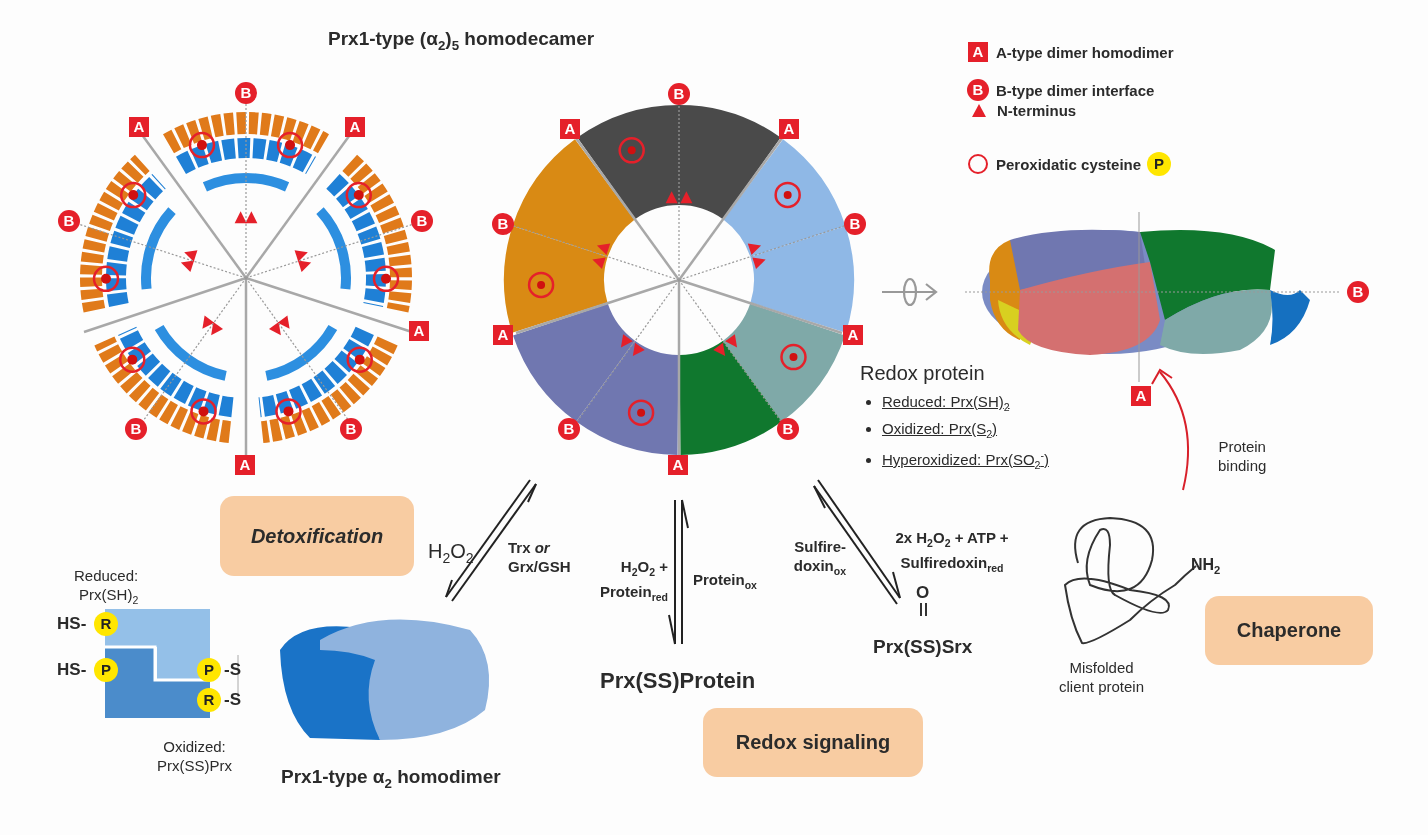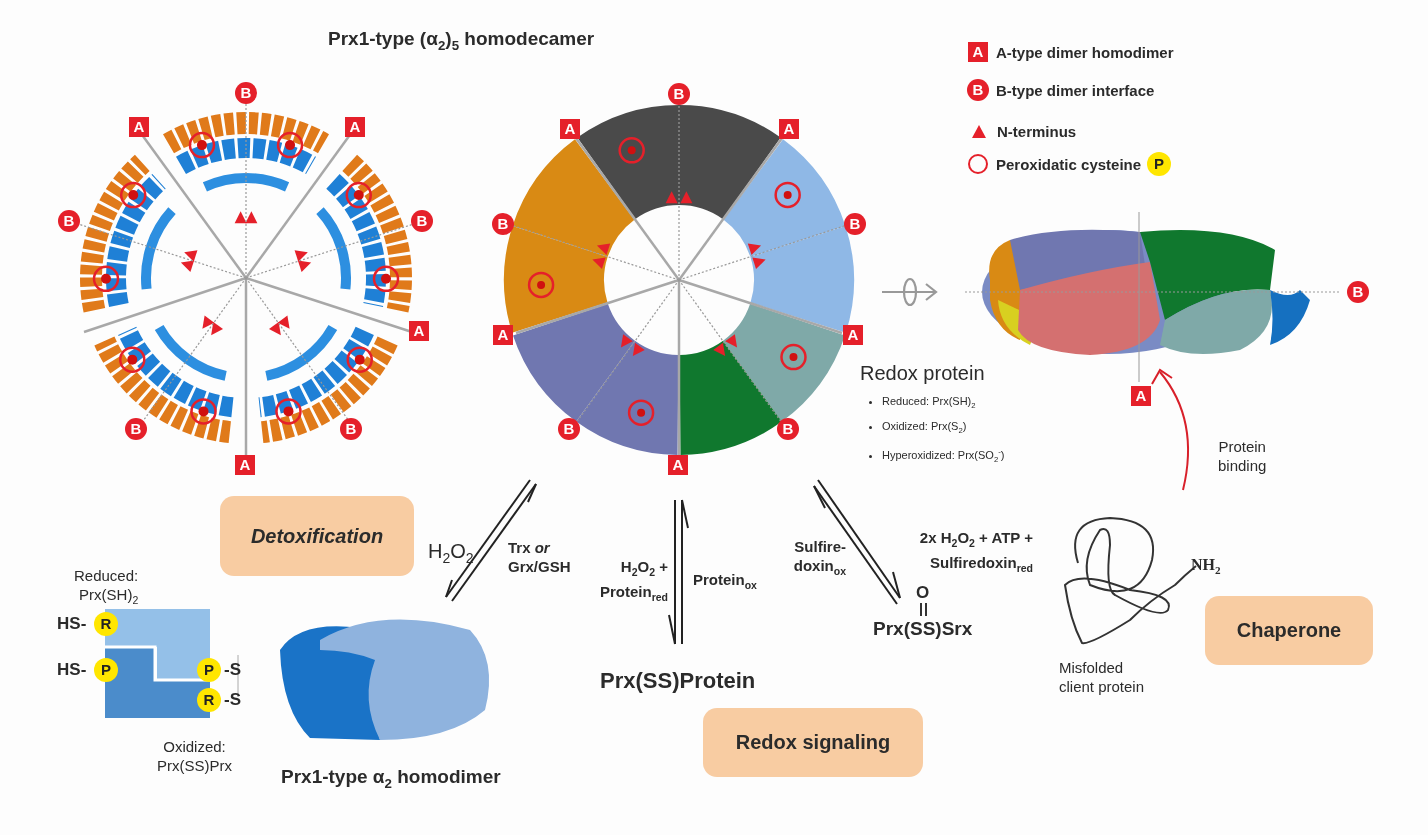--- a/index.html
+++ b/index.html
@@ -13,37 +13,37 @@
   .icon-tri{display:inline-block;width:0;height:0;border-left:7px solid transparent;border-right:7px solid transparent;border-bottom:13px solid #e5202a;margin:0 3px;}
   .icon-ring{display:inline-block;width:16px;height:16px;border:2.5px solid #e5202a;border-radius:50%;}
   .icon-P{display:inline-block;width:24px;height:24px;border-radius:50%;background:#ffe600;color:#222;font-weight:bold;font-size:15px;text-align:center;line-height:24px;}
   .pill{position:absolute;background:#f8cca2;border-radius:14px;display:flex;align-items:center;justify-content:center;font-weight:bold;font-size:20px;color:#2b2b2b;}
   .rx{position:absolute;font-size:15px;font-weight:bold;line-height:19px;}
   .plain{font-weight:normal;}
   sub{font-size:0.7em;}
   sup{font-size:0.7em;}
   .redox{position:absolute;left:860px;top:362px;}
   .redox-title{font-size:20px;}
-  .redox ul{margin:6px 0 0 0;padding-left:22px;font-size:11px;line-height:21px;}
+  .redox ul{margin:6px 0 0 0;padding-left:22px;font-size:15px;line-height:21px;text-decoration:underline;}
 </style>
 </head>
 <body>
 
 <div class="abs title" style="left:328px;top:28px;"><span>Prx1-type (α</span><sub>2</sub><span>)</span><sub>5</sub><span> homodecamer</span></div>
 
 <div>
   <div class="legend-row" style="left:968px;top:42px;">
     <span class="icon-A">A</span>
     <span style="margin-left:8px">A-type dimer homodimer</span>
   </div>
   <div class="legend-row" style="left:967px;top:79px;">
     <span class="icon-B">B</span>
     <span style="margin-left:7px">B-type dimer interface</span>
   </div>
-  <div class="legend-row" style="left:969px;top:123px;">
+  <div class="legend-row" style="left:969px;top:102px;">
     <span class="icon-tri"></span>
     <span style="margin-left:8px">N-terminus</span>
   </div>
   <div class="legend-row" style="left:968px;top:152px;">
     <span class="icon-ring"></span>
     <span style="margin-left:8px">Peroxidatic cysteine</span>
     <span class="icon-P" style="margin-left:6px">P</span>
   </div>
 </div>
 
@@ -301,35 +301,35 @@
 <div class="pill" style="left:703px;top:708px;width:220px;height:69px;">Redox signaling</div>
 <div class="pill" style="left:1205px;top:596px;width:168px;height:69px;">Chaperone</div>
 
 <div class="rx plain" style="left:428px;top:522px;font-size:20px;margin-top:20px;"><span>H</span><sub>2</sub><span>O</span><sub>2</sub></div>
 <div class="rx" style="left:508px;top:538px;"><span>Trx </span><i>or</i><br><span>Grx/GSH</span></div>
 
 <div class="rx" style="left:600px;top:557px;text-align:right;width:68px;"><span>H</span><sub>2</sub><span>O</span><sub>2</sub><span> +</span><br><span>Protein</span><sub>red</sub></div>
 <div class="rx" style="left:693px;top:570px;"><span>Protein</span><sub>ox</sub></div>
 
 <div class="rx" style="left:780px;top:537px;text-align:right;width:66px;"><span>Sulfire-</span><br><span>doxin</span><sub>ox</sub></div>
-<div class="rx" style="left:871px;top:528px;text-align:right;width:162px;"><span>2x H</span><sub>2</sub><span>O</span><sub>2</sub><span> + ATP +</span><br><span>Sulfiredoxin</span><sub>red</sub></div>
+<div class="rx" style="left:871px;top:528px;text-align:center;width:162px;"><span>2x H</span><sub>2</sub><span>O</span><sub>2</sub><span> + ATP +</span><br><span>Sulfiredoxin</span><sub>red</sub></div>
 
 <div class="abs bold" style="left:600px;top:668px;font-size:22px;">Prx(SS)Protein</div>
 <div class="abs bold" style="left:916px;top:583px;font-size:17px;">O</div>
-<div class="abs bold" style="left:873px;top:618px;font-size:19px;">Prx(SS)Srx</div>
+<div class="abs bold" style="left:873px;top:636px;font-size:19px;">Prx(SS)Srx</div>
 
 <div class="abs title" style="left:281px;top:766px;"><span>Prx1-type α</span><sub>2</sub><span> homodimer</span></div>
 
 <div class="abs" style="left:74px;top:566px;font-size:15px;text-align:right;line-height:19px;"><span>Reduced:</span><br><span>Prx(SH)</span><sub>2</sub></div>
 <div class="abs" style="left:157px;top:737px;font-size:15px;text-align:center;line-height:19px;"><span>Oxidized:</span><br><span>Prx(SS)Prx</span></div>
 
 <div class="abs bold" style="left:57px;top:614px;font-size:17px;"><span>HS</span>-</div>
 <span class="abs icon-P" style="left:94px;top:612px;">R</span>
 <div class="abs bold" style="left:57px;top:660px;font-size:17px;"><span>HS</span>-</div>
 <span class="abs icon-P" style="left:94px;top:658px;">P</span>
 <span class="abs icon-P" style="left:197px;top:658px;">P</span>
 <div class="abs bold" style="left:224px;top:660px;font-size:17px;">-<span>S</span></div>
 <span class="abs icon-P" style="left:197px;top:688px;">R</span>
 <div class="abs bold" style="left:224px;top:690px;font-size:17px;">-<span>S</span></div>
 
 <div class="abs" style="left:1218px;top:437px;font-size:15px;text-align:center;line-height:19px;"><span>Protein</span><br><span>binding</span></div>
-<div class="abs bold" style="left:1191px;top:556px;font-size:16px;font-family:Liberation Serif, serif;"><span>NH</span><sub>2</sub></div>
-<div class="abs" style="left:1059px;top:658px;font-size:15px;text-align:left;line-height:19px;"><span>Misfolded</span><br><span>client protein</span></div>
+<div class="abs bold" style="left:1191px;top:556px;font-size:16px;"><span>NH</span><sub>2</sub></div>
+<div class="abs" style="left:1059px;top:658px;font-size:15px;text-align:center;line-height:19px;"><span>Misfolded</span><br><span>client protein</span></div>
 
 </body></html>

